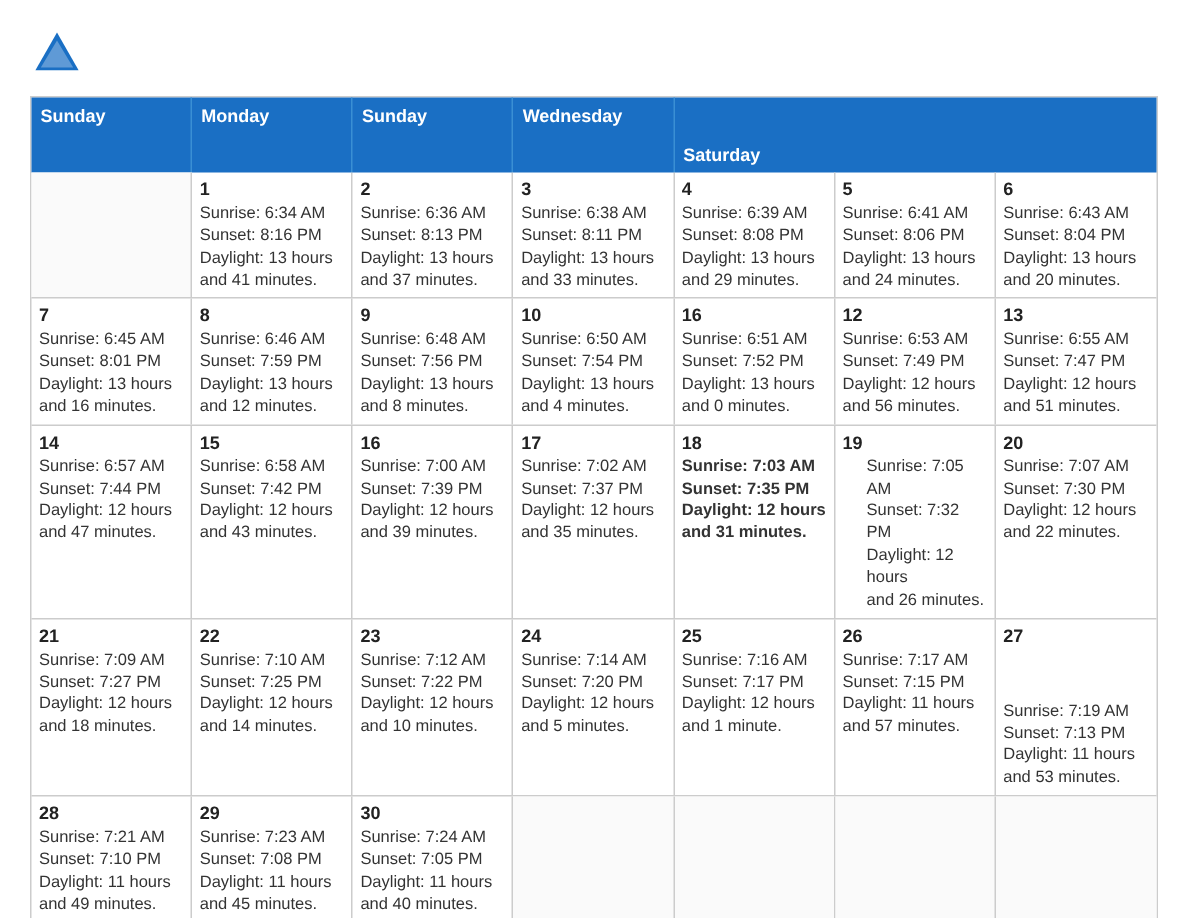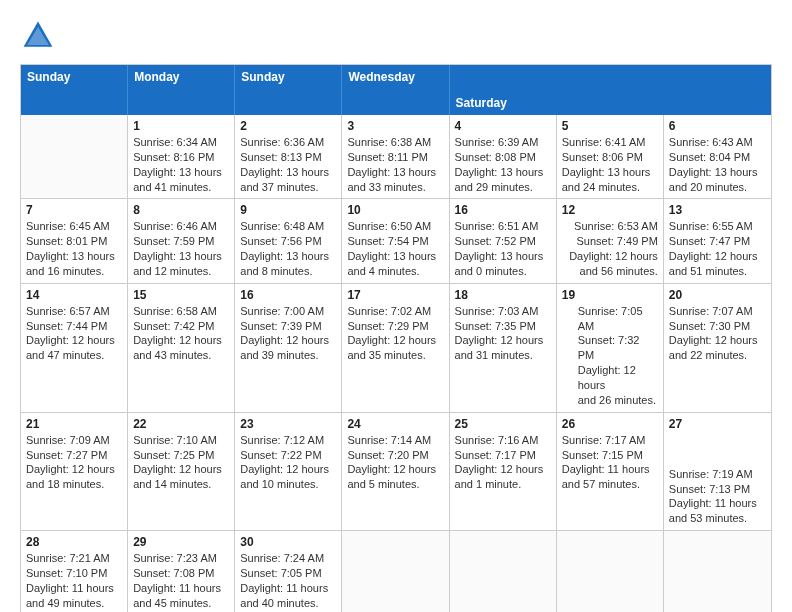--- a/index.html
+++ b/index.html
@@ -223,21 +223,21 @@
           </div>
           <div class="cal-cell">
             <div class="day-num">16</div>
             <div class="cell-info" style="white-space: pre-line;">Sunrise: 6:51 AM
 Sunset: 7:52 PM
 Daylight: 13 hours
 and 0 minutes.</div>
           </div>
           <div class="cal-cell">
             <div class="day-num">12</div>
-            <div class="cell-info" style="white-space: pre-line; text-align: right;">Sunrise: 6:53 AM
+            <div class="cell-info" style="white-space: pre-line;">Sunrise: 6:53 AM
 Sunset: 7:49 PM
 Daylight: 12 hours
 and 56 minutes.</div>
           </div>
           <div class="cal-cell">
             <div class="day-num">13</div>
             <div class="cell-info" style="white-space: pre-line;">Sunrise: 6:55 AM
 Sunset: 7:47 PM
 Daylight: 12 hours
 and 51 minutes.</div>
@@ -261,27 +261,27 @@
           <div class="cal-cell">
             <div class="day-num">16</div>
             <div class="cell-info" style="white-space: pre-line;">Sunrise: 7:00 AM
 Sunset: 7:39 PM
 Daylight: 12 hours
 and 39 minutes.</div>
           </div>
           <div class="cal-cell">
             <div class="day-num">17</div>
             <div class="cell-info" style="white-space: pre-line;">Sunrise: 7:02 AM
-Sunset: 7:29 PM
+Sunset: 7:37 PM
 Daylight: 12 hours
 and 35 minutes.</div>
           </div>
           <div class="cal-cell">
             <div class="day-num">18</div>
-            <div class="cell-info" style="white-space: pre-line;">Sunrise: 7:03 AM
+            <div class="cell-info" style="white-space: pre-line; font-weight: bold;">Sunrise: 7:03 AM
 Sunset: 7:35 PM
 Daylight: 12 hours
 and 31 minutes.</div>
           </div>
           <div class="cal-cell">
             <div class="day-num">19</div>
             <div class="cell-info" style="white-space: pre-line; margin-left: 16px;">Sunrise: 7:05 AM
 Sunset: 7:32 PM
 Daylight: 12 hours
 and 26 minutes.</div>

